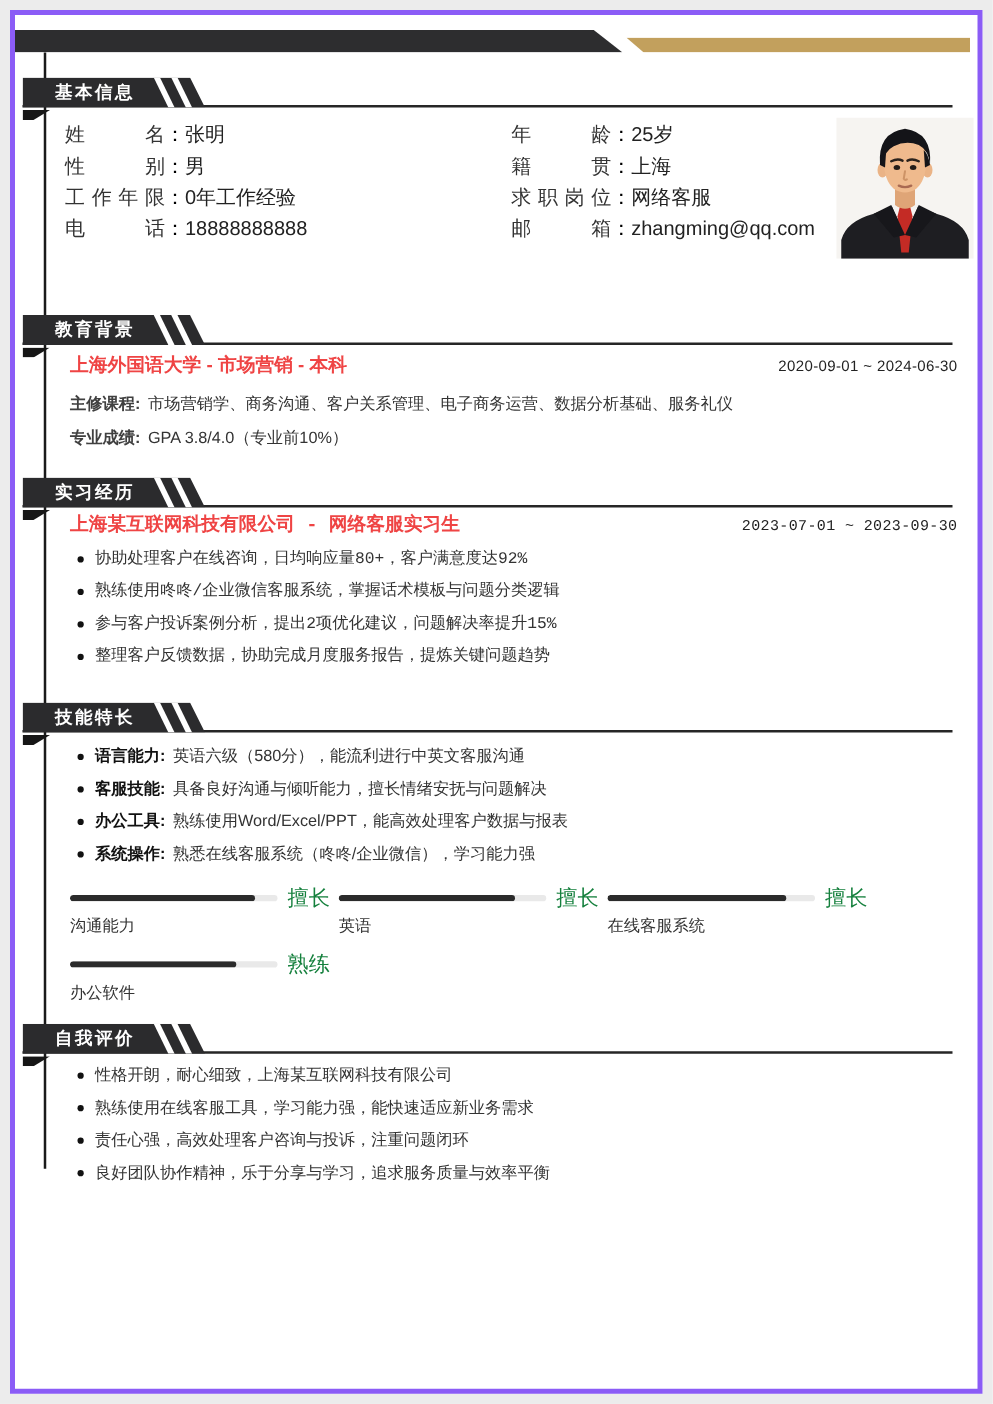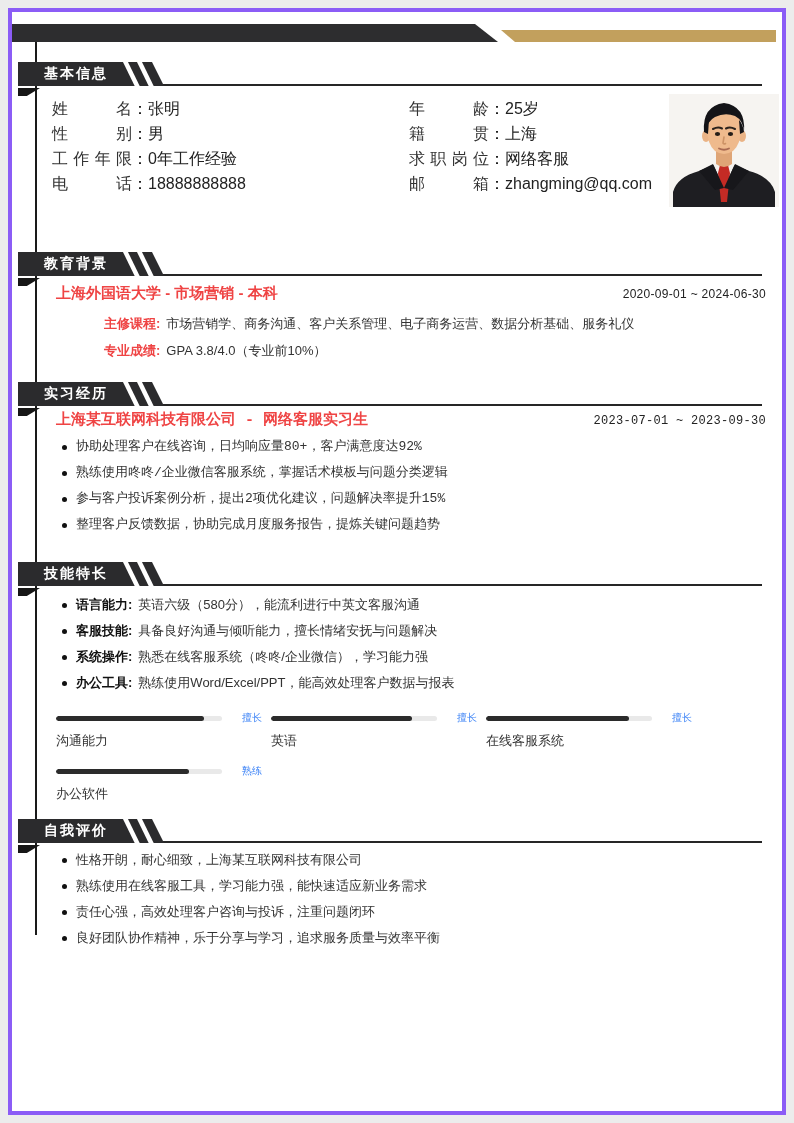--- a/index.html
+++ b/index.html
@@ -43,36 +43,36 @@
   .info-value { color:#222; }
   .photo { position:absolute; left:657px; top:82px; width:110px; height:113px; }
 
   
   .head-row { display:flex; justify-content:space-between; align-items:baseline;
     line-height:26px; }
   .head-row .hl { font-weight:700; font-size:15px; color:#ef4444; }
   .head-row .date { font-size:12px; color:#222; letter-spacing:.3px; }
 
   .label-row { line-height:26.5px; }
-  .label-row b { color:#ef4444; margin-right:6px;margin-left:48px; }
+  .label-row b { color:#404040; margin-right:6px; }
 
   ul.blist { list-style:none; }
   ul.blist li { position:relative; padding-left:20px; line-height:26px; }
   ul.blist li::before { content:""; position:absolute; left:6px; top:10.5px;
     width:5px; height:5px; border-radius:50%; background:#111; }
   ul.blist li b { color:#111; margin-right:6px; }
 
   
   .bars { margin-top:14px; display:grid; grid-template-columns:215px 215px 215px;
     grid-row-gap:14px; }
   .bar-cell { }
   .bar-line { display:flex; align-items:center; height:16px; }
   .bar-track { width:166px; height:5px; background:#e9e9e9; border-radius:3px; overflow:hidden; }
   .bar-fill { height:100%; background:#2b2b2b; border-radius:3px; }
-  .bar-level { margin-left:20px; font-size:10px; color:#3b82f6; }
+  .bar-level { margin-left:8px; font-size:17px; color:#15803d; }
   .bar-name { margin-top:7px; font-size:13px; color:#333; line-height:16px; }
 </style>
 </head>
 <body>
 
 <div class="page">
 
   <div class="topbar-dark"></div>
   <div class="topbar-gold"></div>
   <div class="vline"></div>
@@ -247,22 +247,22 @@
       <span class="stripe s1"></span>
       <span class="stripe s2"></span>
     </div>
     <div class="fold"></div>
   </div>
 
   <div class="sec-body" style="top:580px;">
     <ul class="blist">
       <li><b>语言能力:</b><span>英语六级（580分），能流利进行中英文客服沟通</span></li>
       <li><b>客服技能:</b><span>具备良好沟通与倾听能力，擅长情绪安抚与问题解决</span></li>
+      <li><b>办公工具:</b><span>熟练使用Word/Excel/PPT，能高效处理客户数据与报表</span></li>
       <li><b>系统操作:</b><span>熟悉在线客服系统（咚咚/企业微信），学习能力强</span></li>
-      <li><b>办公工具:</b><span>熟练使用Word/Excel/PPT，能高效处理客户数据与报表</span></li>
     </ul>
     <div class="bars">
       <div class="bar-cell">
         <div class="bar-line">
           <div class="bar-track">
               <div class="bar-fill" style="width: 89%;"></div>
             </div>
           <span class="bar-level">擅长</span>
         </div>
         <div class="bar-name">沟通能力</div>

